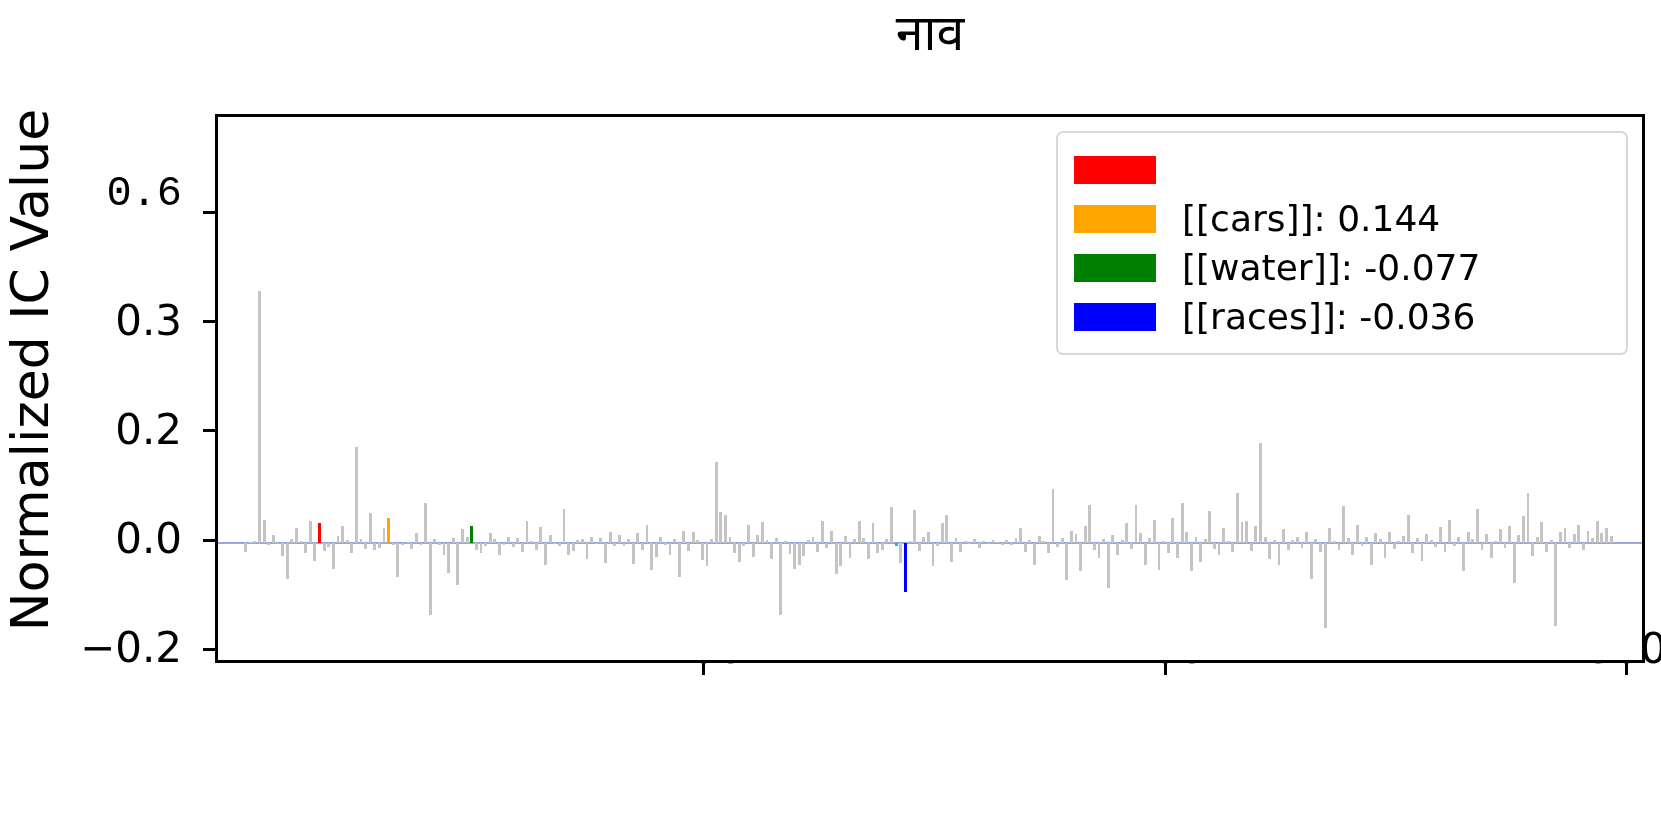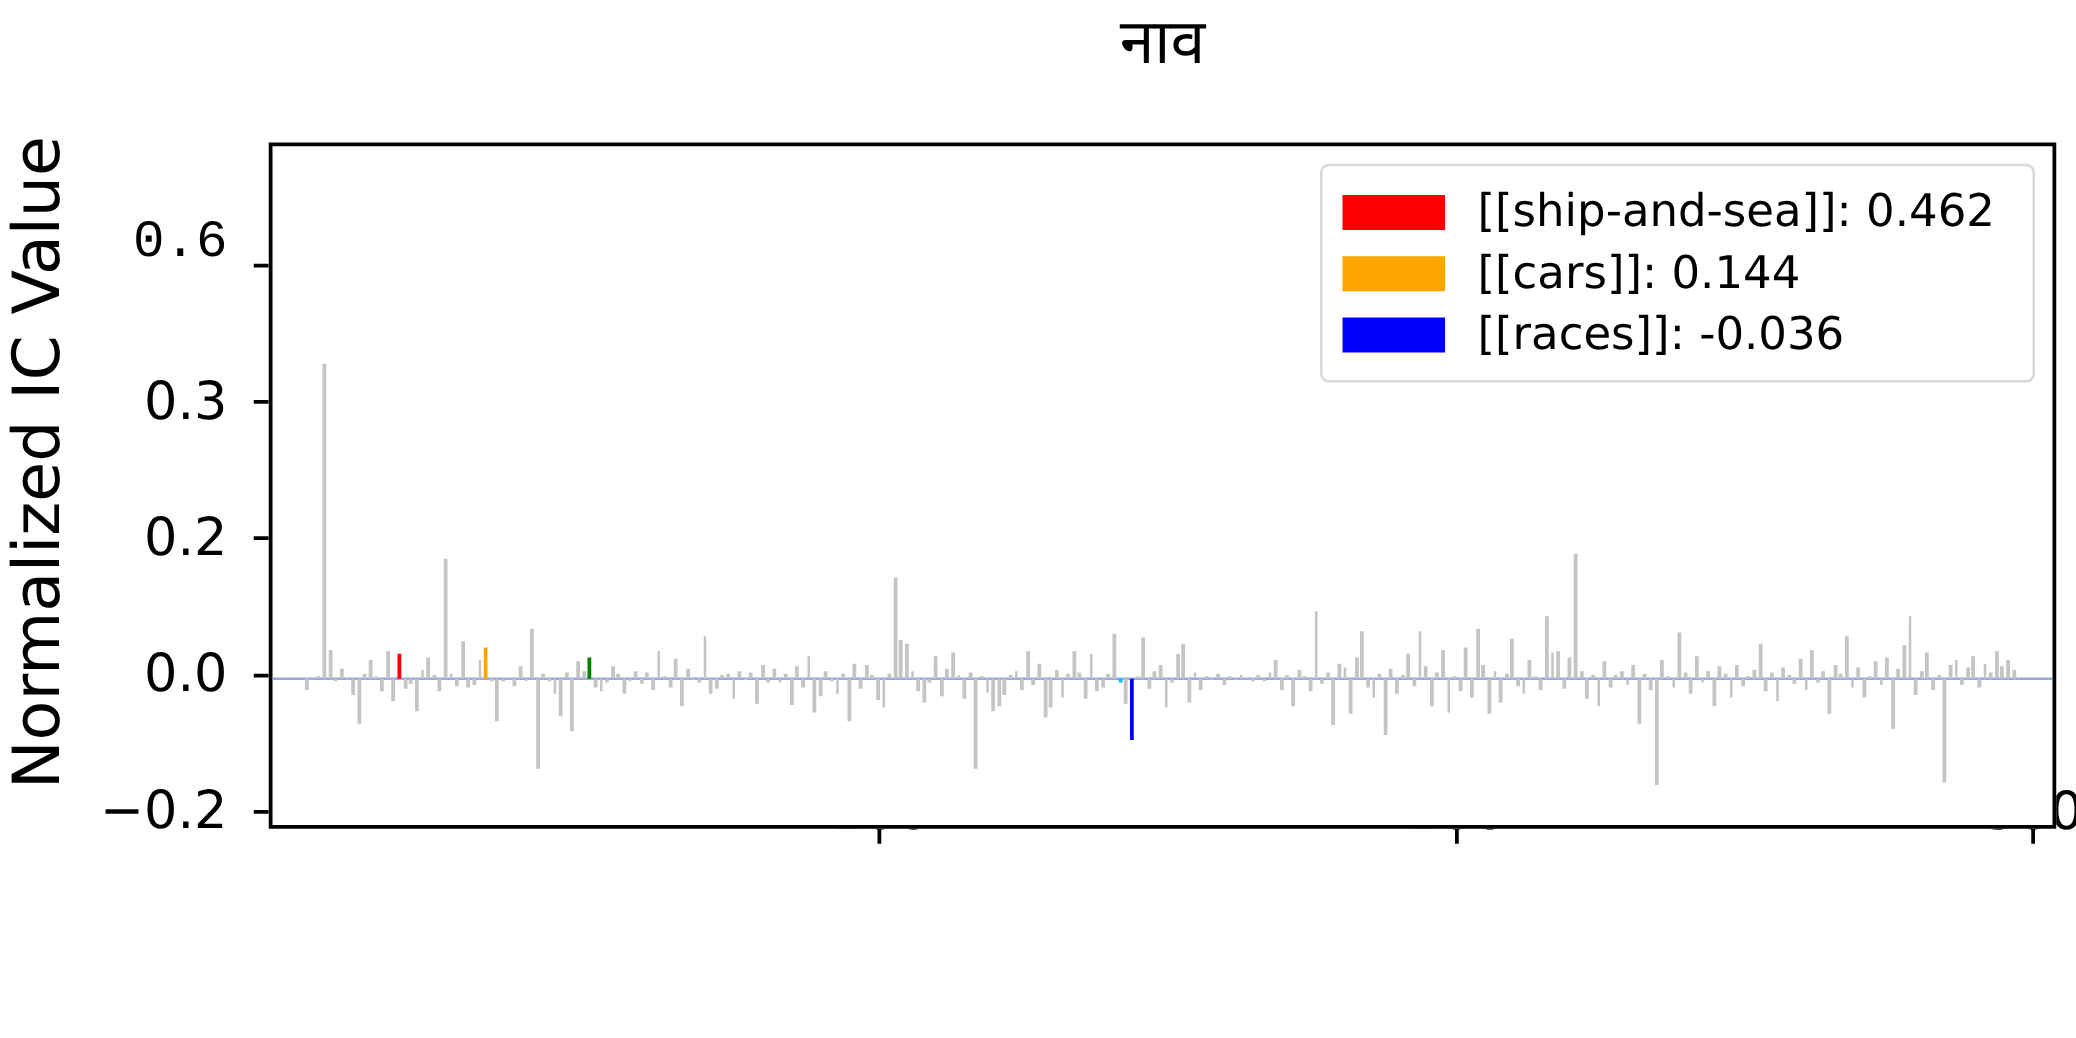--- a/index.html
+++ b/index.html
@@ -489,25 +489,28 @@
         <div class="bar" style="left: 1377.83px; top: 404.239px; width: 2.86px; height: 21.8507px;"></div>
         <div class="bar" style="left: 1382.44px; top: 416.257px; width: 2.86px; height: 9.83284px;"></div>
         <div class="bar" style="left: 1387.05px; top: 411.34px; width: 2.86px; height: 14.7493px;"></div>
         <div class="bar" style="left: 1391.67px; top: 418.988px; width: 2.86px; height: 7.10149px;"></div>
       </div>
   </div>
 
   <div id="legend">
       <div class="legend-row">
         <div class="legend-swatch" style="background: rgb(255, 0, 0);"></div>
-        <div class="legend-text">[[ship-and-sea]]: 0.462</div>
       </div>
       <div class="legend-row">
         <div class="legend-swatch" style="background: rgb(255, 165, 0);"></div>
         <div class="legend-text">[[cars]]: 0.144</div>
       </div>
       <div class="legend-row">
+        <div class="legend-swatch" style="background: rgb(0, 128, 0);"></div>
+        <div class="legend-text">[[water]]: -0.077</div>
+      </div>
+      <div class="legend-row">
         <div class="legend-swatch" style="background: rgb(0, 0, 255);"></div>
         <div class="legend-text">[[races]]: -0.036</div>
       </div>
     </div>
 
 </div>
 
 </body></html>

